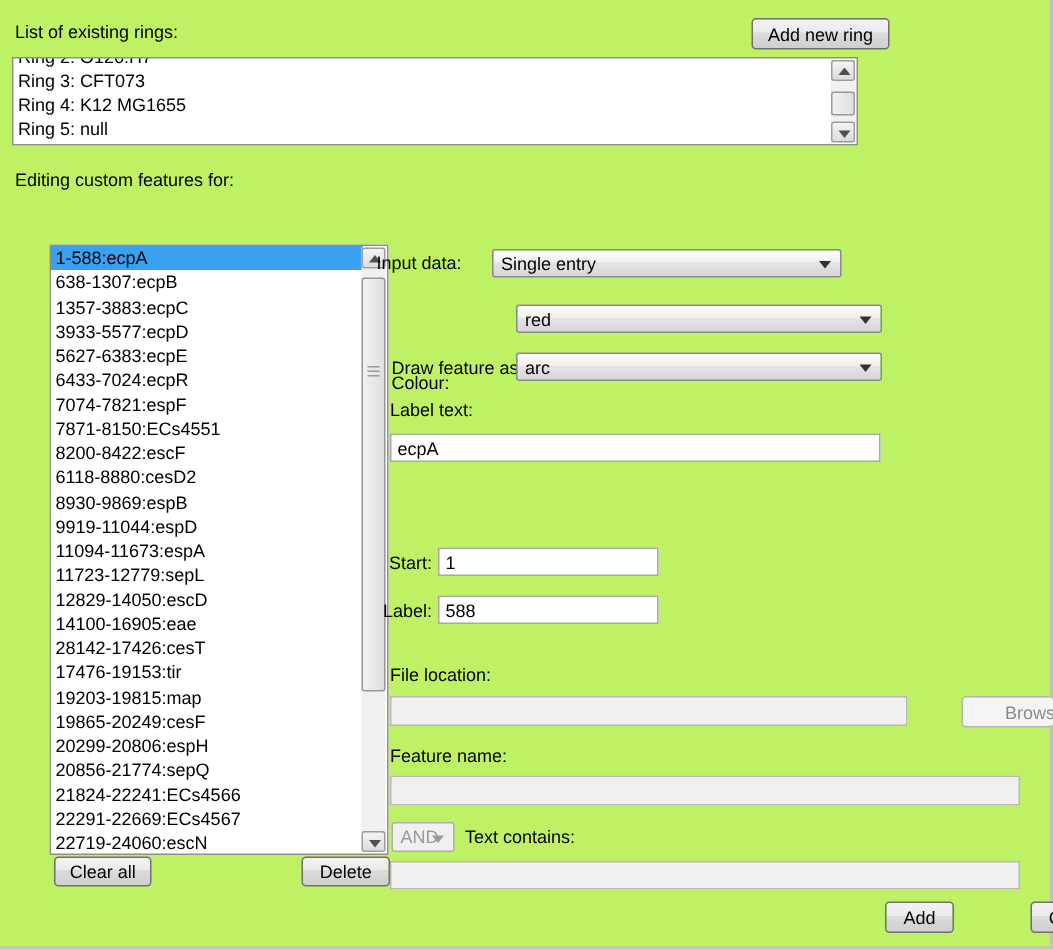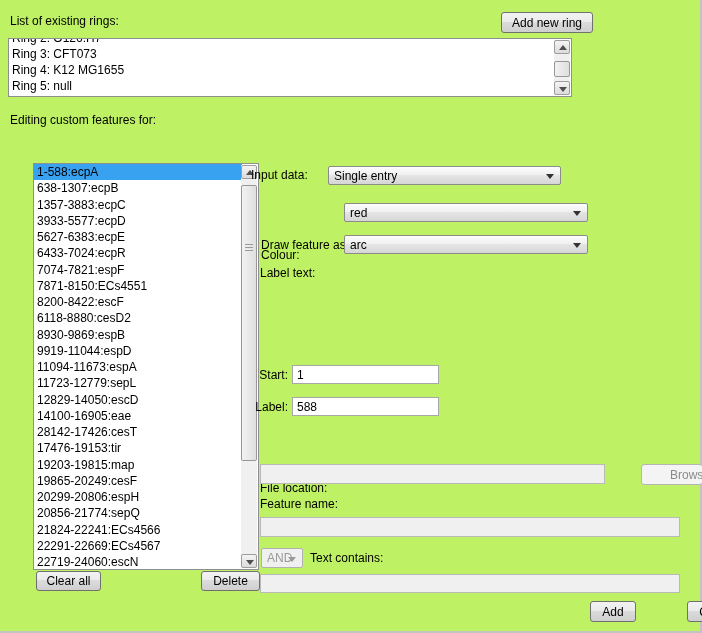--- a/index.html
+++ b/index.html
@@ -172,28 +172,29 @@
     <span class="carrow"></span>
   </div>
 
   <div class="lbl" style="left:261px;top:238px;">Draw feature as:</div>
   <div class="combo" style="left:344px;top:235px;width:244px;height:19px;">
     <span class="ctext">arc</span>
     <span class="carrow"></span>
   </div>
 
   <div class="lbl" style="left:260px;top:266px;">Label text:</div>
+  <input class="tf" style="left: 260px; top: 289px; width: 327px; height: 19px;" value="ecpA">
 
   <div class="lbl" style="left:250px;top:368px;width:38px;text-align:right;">Start:</div>
   <input class="tf" style="left: 292px; top: 365px; width: 147px; height: 19px;" value="1">
 
   <div class="lbl" style="left:250px;top:400px;width:38px;text-align:right;">Label:</div>
   <input class="tf" style="left: 292px; top: 397px; width: 147px; height: 19px;" value="588">
 
-  <div class="lbl" style="left:260px;top:443px;margin-top:38px;">File location:</div>
+  <div class="lbl" style="left:260px;top:443px;">File location:</div>
   <input class="tf readonly" style="left: 260px; top: 464px; width: 345px; height: 20px;" readonly="" value="">
   <button class="btn disabled" style="left:618px;top:464px;width:62px;height:21px;padding-left:28px;">Browse</button>
 
   <div class="lbl" style="left:260px;top:497px;">Feature name:</div>
   <input class="tf readonly" style="left: 260px; top: 517px; width: 420px; height: 20px;" readonly="" value="">
 
   <div class="combo off" style="left:261px;top:548px;width:42px;height:20px;">
     <span class="ctext" style="line-height:19px;">AND</span>
     <span class="carrow" style="top:8px;"></span>
   </div>

